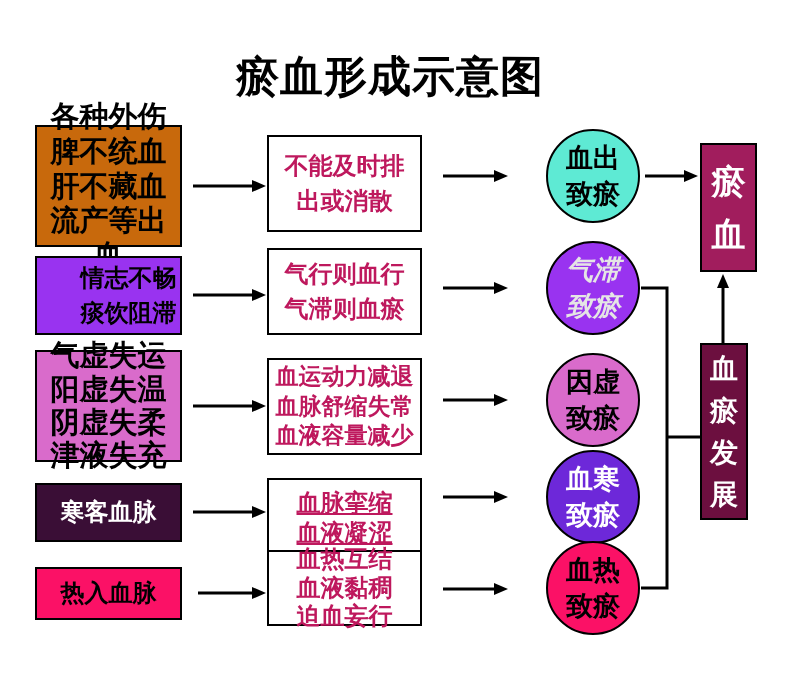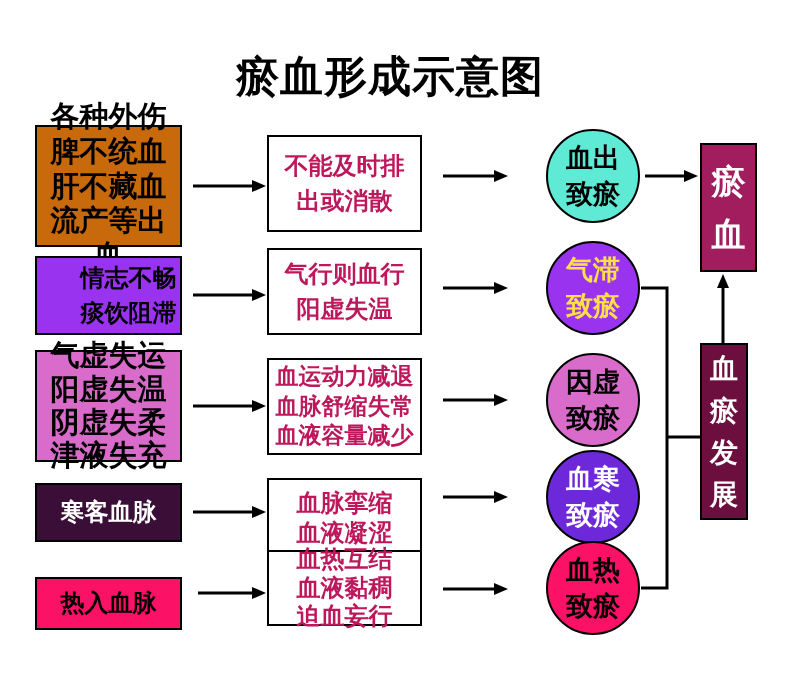--- a/index.html
+++ b/index.html
@@ -20,21 +20,21 @@
   .cause { left:35px; width:147px; border:2px solid #000; font-size:29px; line-height:1.2; }
   #cause1 { top:125px; height:122px; }
   #cause2 { top:256px; height:79px;  font-size:24px; line-height:1.45;padding-left:40px; }
   #cause3 { top:350px; height:112px; line-height:1.15; }
   #cause4 { top:483px; height:59px;  font-size:24px; }
   #cause5 { top:567px; height:53px;  font-size:24px; }
   .mech { left:267px; width:155px; border:2px solid #000; background:#fff; font-size:24px; line-height:1.45; }
   #mech1 { top:135px; height:97px; }
   #mech2 { top:248px; height:87px; }
   #mech3 { top:358px; height:97px; font-size:23px; line-height:1.3; }
-  #mech4 { top:478px; height:80px; line-height:1.25; }
+  #mech4 { top:478px; height:80px; line-height:1.25;text-decoration:underline; }
   #mech5 { top:550px; height:76px; line-height:1.2; }
   .circle {
     left:546px; width:94px; height:94px; border-radius:50%;
     border:2px solid #000; font-size:27px; line-height:1.32;
   }
   #circle1 { top:129px; }
   #circle2 { top:241px; }
   #circle3 { top:353px; }
   #circle4 { top:450px; }
   #circle5 { top:541px; }
@@ -54,38 +54,38 @@
 脾不统血
 肝不藏血
 流产等出血</div>
   <div class="box cause" id="cause2" style="background-color: rgb(153, 51, 240); color: rgb(0, 0, 0);">情志不畅
 痰饮阻滞</div>
   <div class="box cause" id="cause4" style="background-color: rgb(58, 14, 54); color: rgb(255, 255, 255);">寒客血脉</div>
   <div class="box cause" id="cause3" style="background-color: rgb(217, 107, 203); color: rgb(0, 0, 0);">气虚失运
 阳虚失温
 阴虚失柔
 津液失充</div>
-  <div class="box cause" id="cause5" style="background-color: rgb(251, 17, 102); color: rgb(0, 0, 0); margin-top: 10px;">热入血脉</div>
+  <div class="box cause" id="cause5" style="background-color: rgb(251, 17, 102); color: rgb(0, 0, 0);">热入血脉</div>
 
   <div class="box mech" id="mech1">不能及时排
 出或消散</div>
   <div class="box mech" id="mech2">气行则血行
-阳虚失温</div>
+气滞则血瘀</div>
   <div class="box mech" id="mech3">血运动力减退
 血脉舒缩失常
 血液容量减少</div>
   <div class="box mech" id="mech4">血脉挛缩
 血液凝涩</div>
   <div class="box mech" id="mech5">血热互结
 血液黏稠
 迫血妄行</div>
 
   <div class="box circle" id="circle1" style="background-color: #5eead4; color: rgb(0, 0, 0);">血出
 致瘀</div>
-  <div class="box circle" id="circle2" style="background-color: rgb(153, 51, 240); color: #fde047;">气滞
+  <div class="box circle" id="circle2" style="background-color: rgb(153, 51, 240); color: #e5e5e5; font-style: italic;">气滞
 致瘀</div>
   <div class="box circle" id="circle3" style="background-color: rgb(217, 107, 203); color: rgb(0, 0, 0);">因虚
 致瘀</div>
   <div class="box circle" id="circle4" style="background-color: #6d28d9; color: rgb(255, 255, 255);">血寒
 致瘀</div>
   <div class="box circle" id="circle5" style="background-color: rgb(251, 17, 102); color: rgb(0, 0, 0);">血热
 致瘀</div>
 
   <div class="box vbox" id="outcome" style="background-color: rgb(161, 29, 93); color: rgb(255, 255, 255);">瘀
 血</div>

